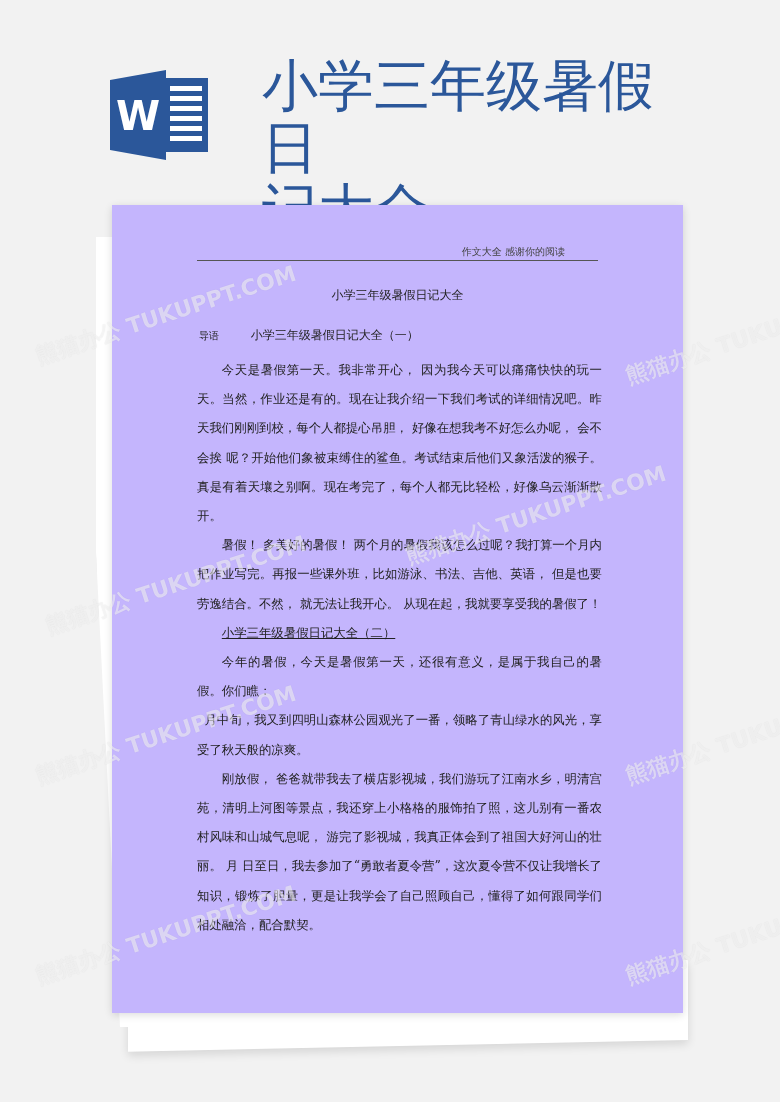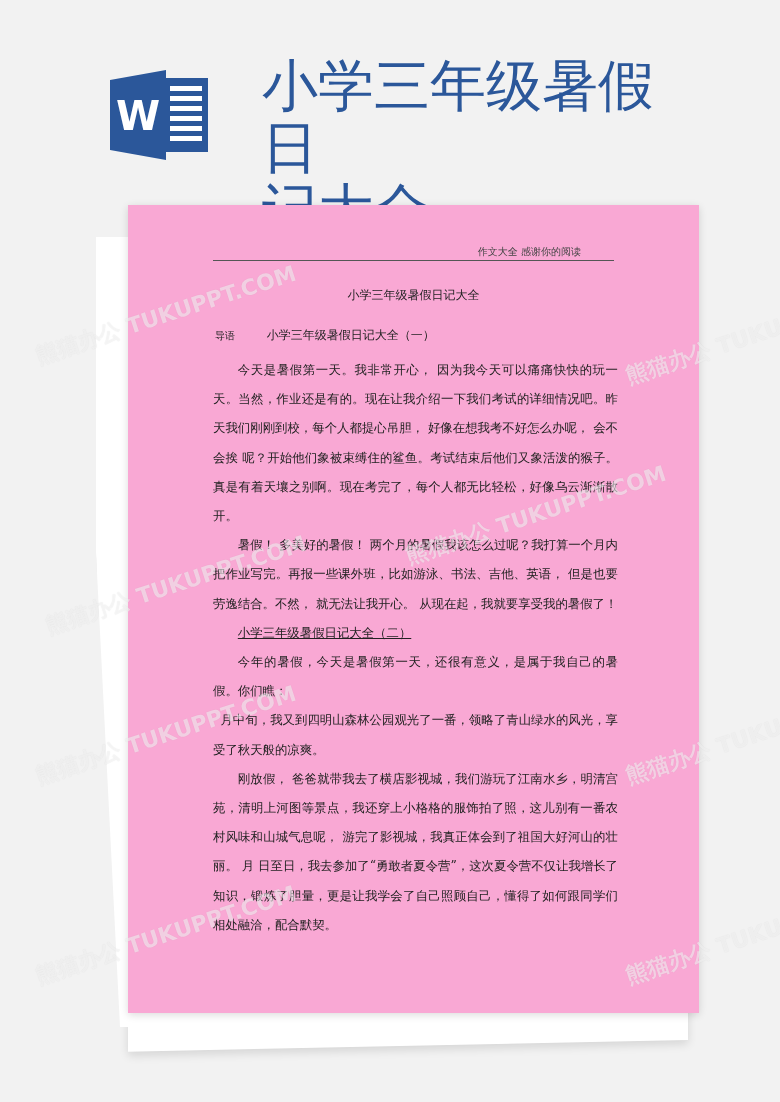--- a/index.html
+++ b/index.html
@@ -55,25 +55,25 @@
       left: 96px;
       top: 237px;
       width: 40px;
       height: 790px;
       background: #ffffff;
       box-shadow: -3px 2px 8px rgba(0,0,0,0.10);
       clip-path: polygon(0 0, 100% 0, 100% 100%, 60% 100%, 0 40%);
     }
     .page-main {
       position: absolute;
-      left: 128px;
+      left: 112px;
       top: 205px;
       width: 571px;
       height: 808px;
-      background: #f9a8d4;
+      background: #c4b5fd;
       box-shadow: 0 2px 8px rgba(0,0,0,0.14);
     }
     .running-header {
       position: absolute;
       right: 118px;
       top: 40px;
       font-size: 10px;
       color: #444;
       font-family: "DejaVu Serif", serif;
     }

